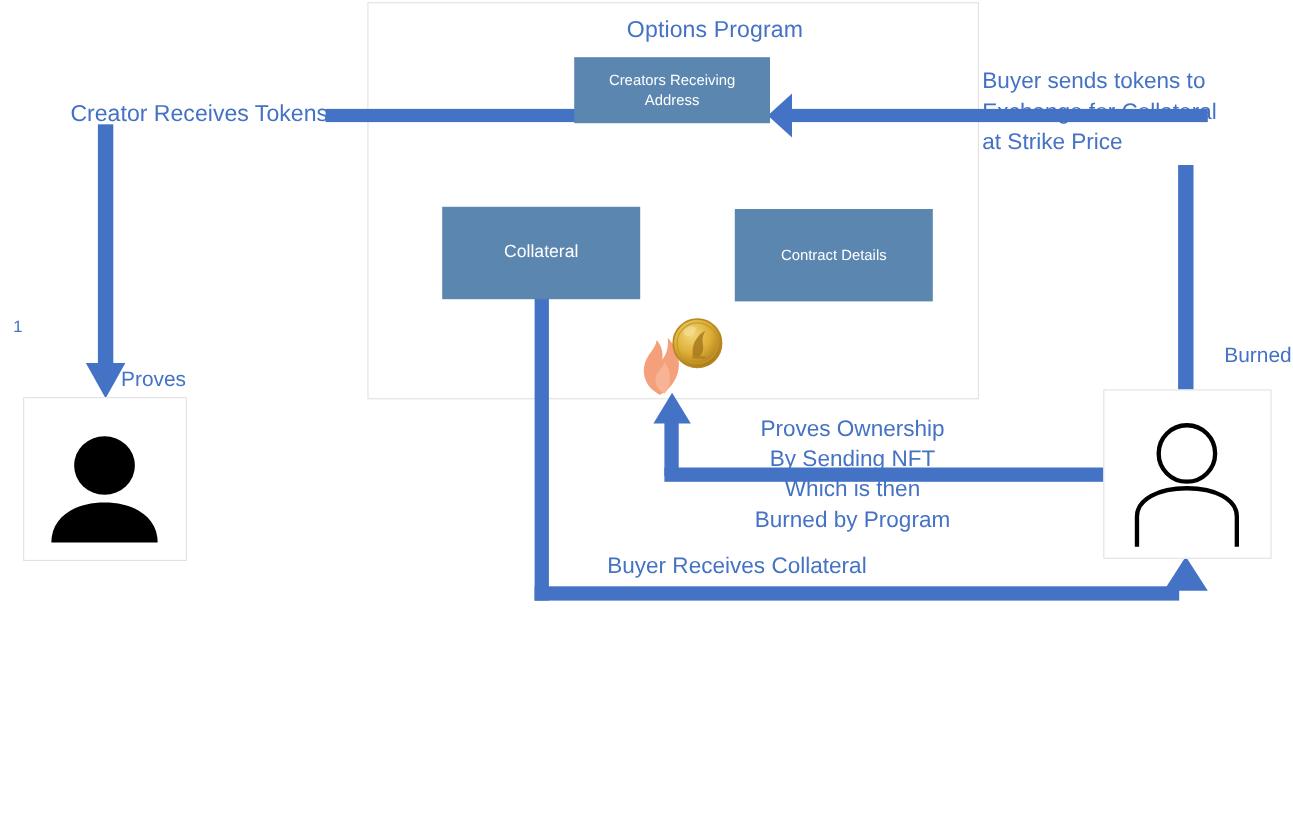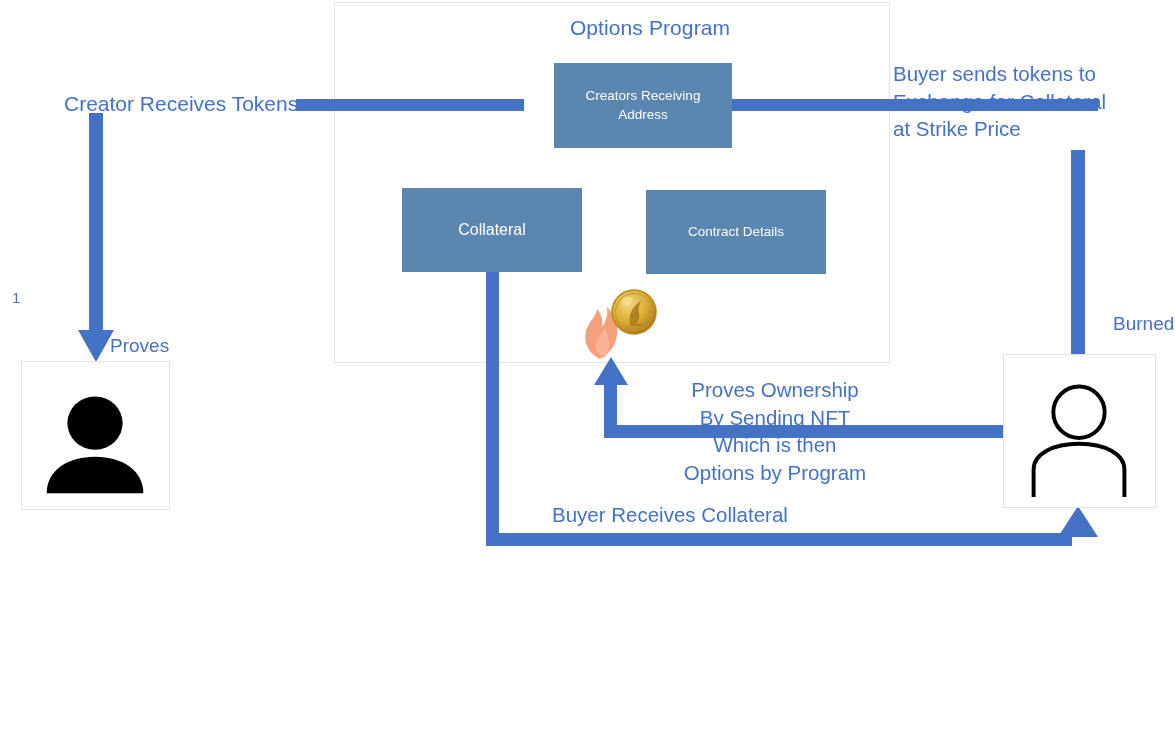--- a/index.html
+++ b/index.html
@@ -46,23 +46,23 @@
     color: #ffffff;
     display: flex;
     align-items: center;
     justify-content: center;
     text-align: center;
     font-size: 13.5px;
     line-height: 1.35;
     box-sizing: border-box;
     padding: 4px 8px;
   }
-  .box-creators-receiving { left: 522px; top: 63px;  width: 178px; height: 85px; margin-left: 32px; }
+  .box-creators-receiving { left: 522px; top: 52px;  width: 178px; height: 60px; }
   .box-collateral         { left: 402px; top: 188px; width: 180px; height: 84px; font-size: 16px; }
-  .box-contract-details   { left: 646px; top: 190px; width: 180px; height: 84px; }
+  .box-contract-details   { left: 668px; top: 190px; width: 180px; height: 84px; }
 
   
   .person-box {
     border: 1.5px solid #e2e2e2;
     background: #ffffff;
     box-sizing: border-box;
   }
   .box-creator { left: 21px;   top: 361px; width: 149px; height: 149px; }
   .box-buyer   { left: 1003px; top: 354px; width: 153px; height: 154px; }
   .person-svg { display: block; width: 100%; height: 100%; }
@@ -202,19 +202,19 @@
     </svg>
   </div>
 
   <div class="abs label lbl-creator-receives">Creator Receives Tokens</div>
   <div class="abs label lbl-buyer-sends">Buyer sends tokens to
 Exchange for Collateral
 at Strike Price</div>
   <div class="abs label lbl-proves">Proves Ownership
 By Sending NFT
 Which is then
-Options by Program</div>
+Burned by Program</div>
   <div class="abs label lbl-buyer-receives">Buyer Receives Collateral</div>
   <div class="abs label lbl-creator-tag">Proves</div>
   <div class="abs label lbl-buyer-tag">Burned</div>
   <div class="abs label lbl-number-one">1</div>
 
 </div>
 
 </body></html>

